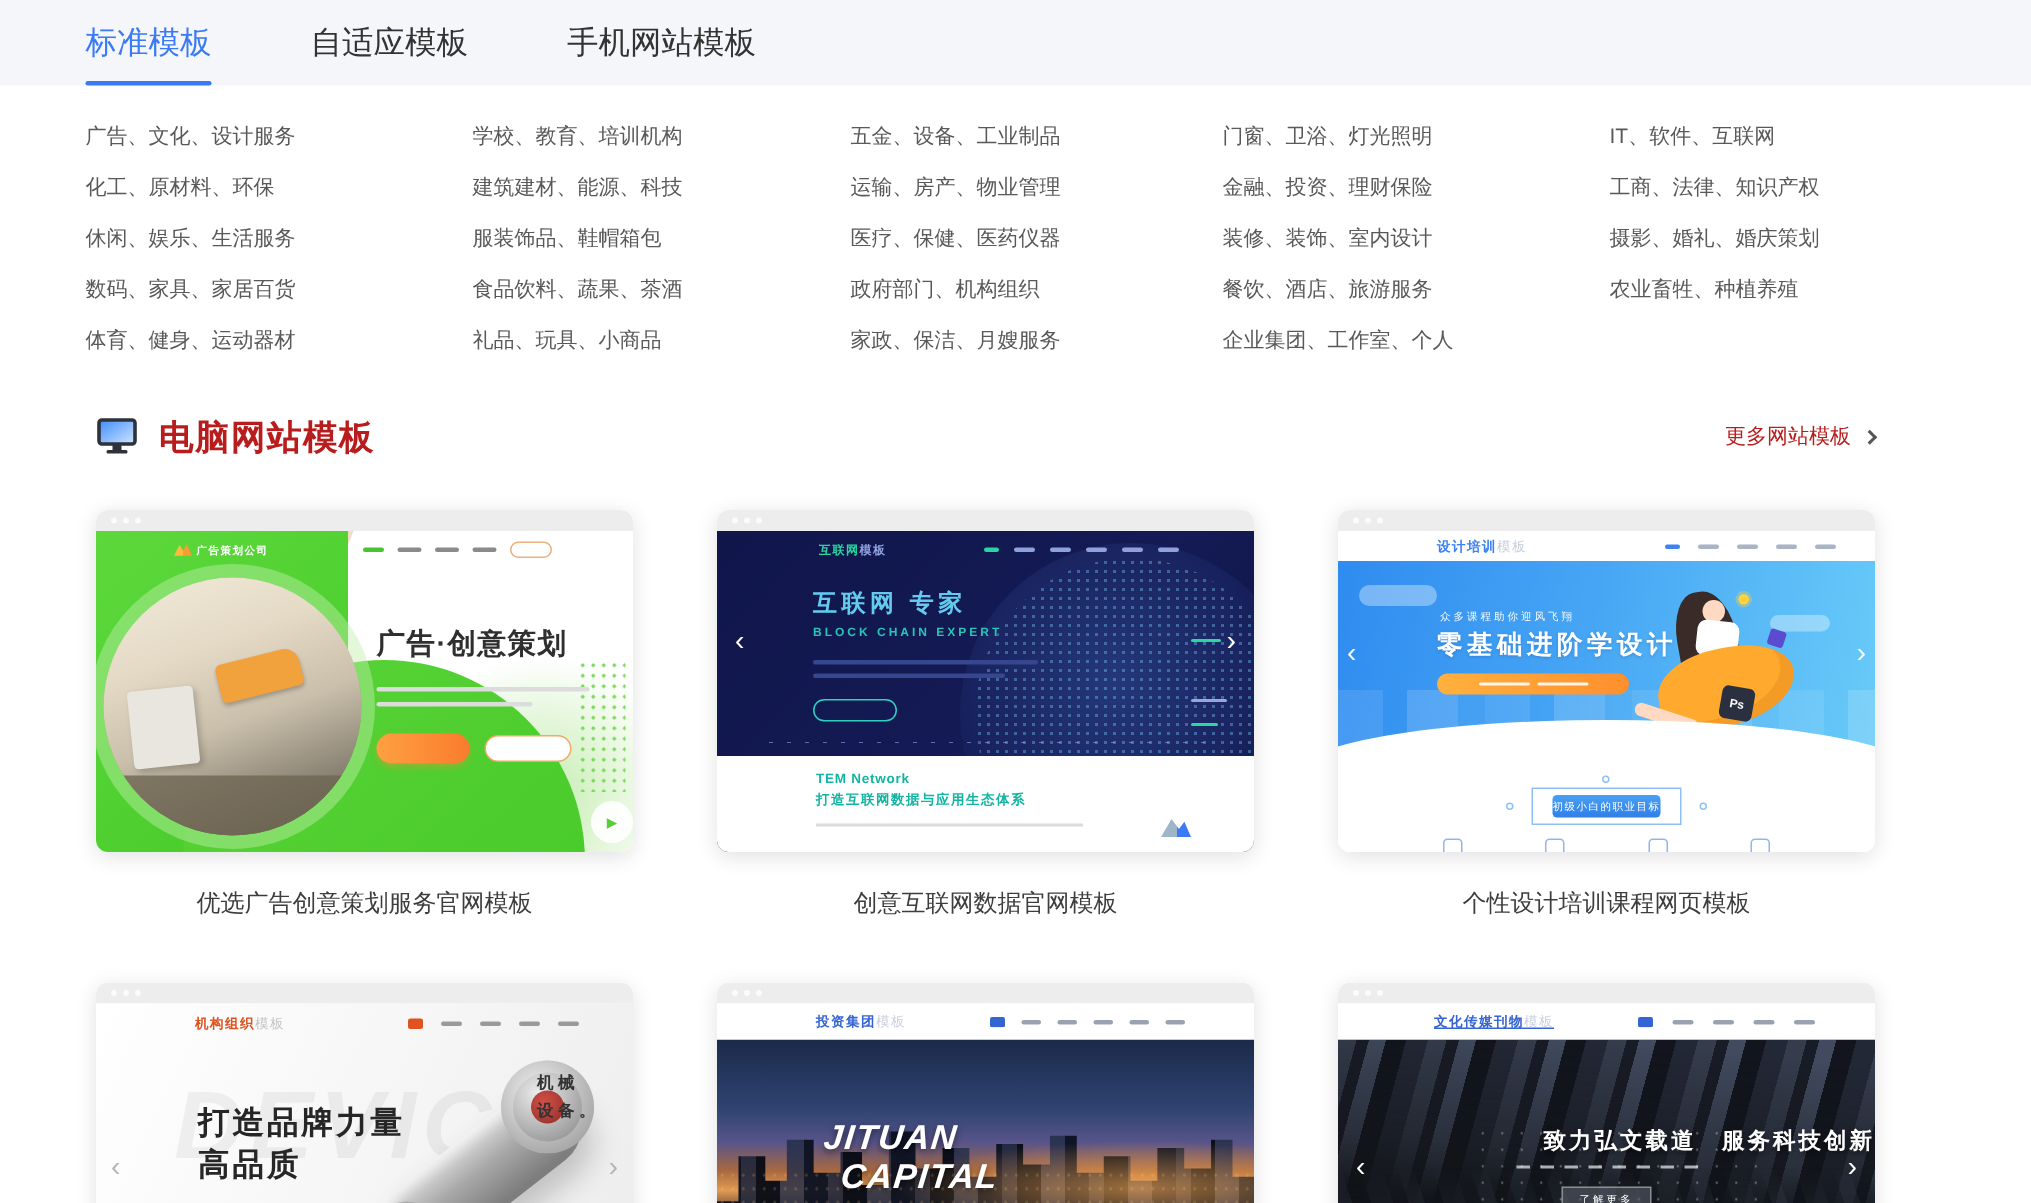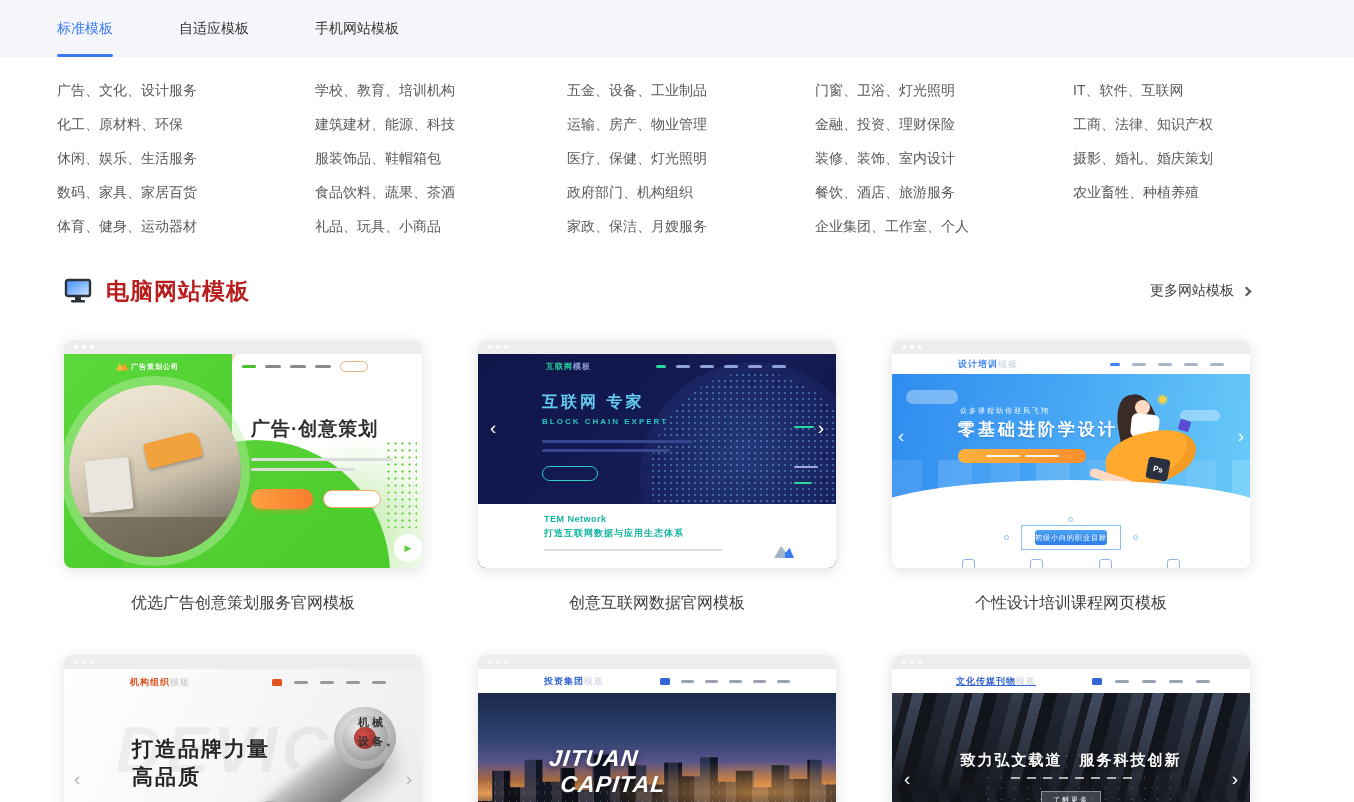--- a/index.html
+++ b/index.html
@@ -1,35 +1,35 @@
 <!DOCTYPE html>
 <html><head>
 <meta charset="utf-8">
 <style>
   * { margin:0; padding:0; box-sizing:border-box; }
   html,body { width:1354px; height:802px; overflow:hidden; background:#fff;
     font-family:"Liberation Sans","DejaVu Sans",sans-serif; }
 
   
   .tabbar { height:57px; background:#f4f6fa; display:flex; padding-left:57px; }
-  .tab { font-size:14px; color:#333; margin-right:66px; height:57px; line-height:57px;
+  .tab { font-size:21px; color:#333; margin-right:66px; height:57px; line-height:57px;
          position:relative; cursor:pointer; white-space:nowrap; }
   .tab.active { color:#3a7af5; }
   .tab.active::after { content:""; position:absolute; left:0; right:0; bottom:0;
          height:3px; background:#3a7af5; border-radius:2px; }
 
   
   .cats { padding:16px 0 12px 57px; display:grid;
           grid-template-columns:258px 252px 248px 258px auto; }
   .cat { font-size:14px; color:#595959; height:34px; line-height:34px; cursor:pointer; white-space:nowrap; }
 
   
   .section-head { display:flex; align-items:center; margin:18px 104px 0 64px; height:36px; }
   .sh-title { font-size:23px; font-weight:bold; color:#b91c1c; margin-left:14px; letter-spacing:1px; }
-  .more-link { margin-left:auto; font-size:14px; color:#404040; display:flex; align-items:center; cursor:pointer; }
+  .more-link { margin-left:auto; font-size:14px; color:#b91c1c; display:flex; align-items:center; cursor:pointer; }
   .chev { width:7px; height:7px; border-right:2px solid #555; border-top:2px solid #555;
           transform:rotate(45deg); margin-left:9px; }
 
   
   .cards { margin:31px 0 0 64px; display:grid; grid-template-columns:repeat(3,358px);
            column-gap:56px; }
   .card { border-radius:8px; box-shadow:0 3px 14px rgba(0,0,0,.12); overflow:hidden;
           background:#fff; cursor:pointer; }
   .chrome { height:14px; background:#ededed; display:flex; align-items:center;
             padding-left:10px; gap:4px; border-radius:8px 8px 0 0; }
@@ -225,21 +225,21 @@
        background:repeating-linear-gradient(105deg,#353c4c 0 12px,#181c26 12px 20px,#414a5e 20px 31px,#12151d 31px 44px,#232836 44px 58px);
        -webkit-mask:linear-gradient(185deg,#000 8%,rgba(0,0,0,.5) 42%,transparent 62%);
        mask:linear-gradient(185deg,#000 8%,rgba(0,0,0,.5) 42%,transparent 62%); }
   .s6-photo::after { content:""; position:absolute; inset:0;
        background:repeating-linear-gradient(72deg,#2c3342 0 14px,#141821 14px 24px,#3a4254 24px 34px,#0e1119 34px 46px);
        -webkit-mask:linear-gradient(0deg,#000 4%,rgba(0,0,0,.5) 28%,transparent 55%);
        mask:linear-gradient(0deg,#000 4%,rgba(0,0,0,.5) 28%,transparent 55%); }
   .s6-stars { position:absolute; left:25%; right:20%; top:30%; bottom:20%; opacity:.5; z-index:1;
        background-image:radial-gradient(rgba(255,255,255,.7) .7px,transparent 1px);
        background-size:13px 11px; }
-  .s6-headline { position:absolute; left:0; right:0; top:58px; text-align:center; color:#fff; z-index:2;
+  .s6-headline { position:absolute; left:0; right:0; top:58px; text-align:right; color:#fff; z-index:2;
        font-family:"DejaVu Serif","Liberation Serif",serif; font-size:15px; font-weight:bold;
        letter-spacing:2px; text-shadow:0 2px 4px rgba(0,0,0,.6); }
   .s6-subrow { position:absolute; left:0; right:0; top:84px; display:flex; justify-content:center;
        gap:7px; align-items:center; z-index:2; }
   .s6-subrow i { display:block; width:9px; height:2px; background:rgba(255,255,255,.65); }
   .s6-btn { position:absolute; left:50%; top:98px; transform:translateX(-50%); z-index:2;
        padding:3px 11px; background:rgba(95,100,112,.55); border:1px solid rgba(255,255,255,.4);
        color:#fff; font-size:7px; letter-spacing:2px; white-space:nowrap; }
 </style>
 </head>
@@ -279,21 +279,21 @@
     <div class="cat">运输、房产、物业管理</div>
 
     <div class="cat">金融、投资、理财保险</div>
 
     <div class="cat">工商、法律、知识产权</div>
 
     <div class="cat">休闲、娱乐、生活服务</div>
 
     <div class="cat">服装饰品、鞋帽箱包</div>
 
-    <div class="cat">医疗、保健、灯光照明</div>
+    <div class="cat">医疗、保健、医药仪器</div>
 
     <div class="cat">装修、装饰、室内设计</div>
 
     <div class="cat">摄影、婚礼、婚庆策划</div>
 
     <div class="cat">数码、家具、家居百货</div>
 
     <div class="cat">食品饮料、蔬果、茶酒</div>
 
     <div class="cat">政府部门、机构组织</div>

